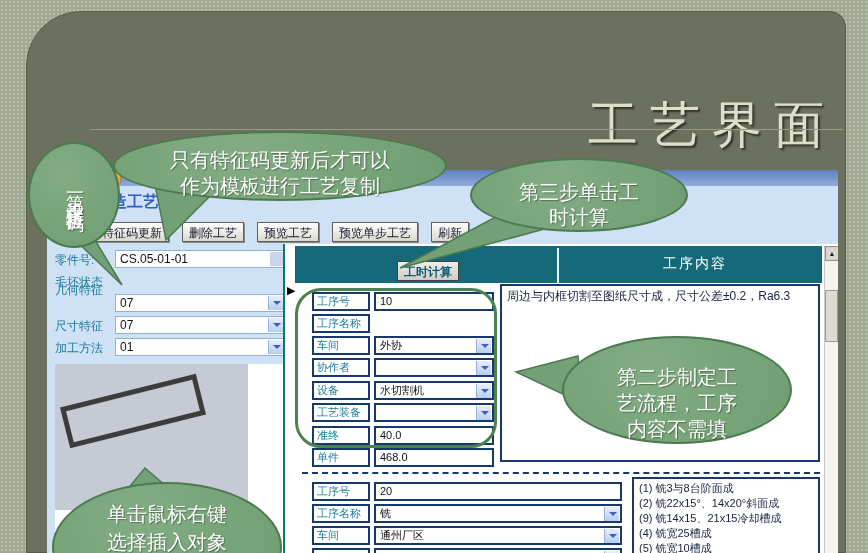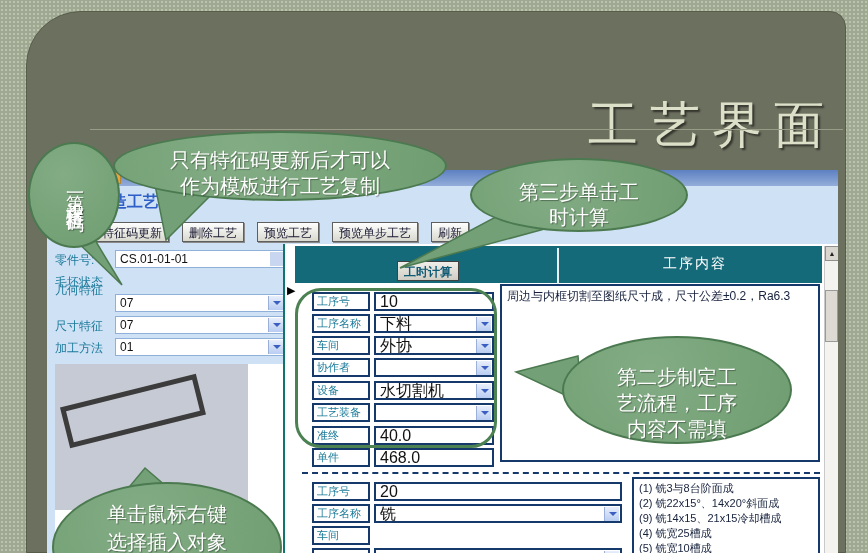--- a/index.html
+++ b/index.html
@@ -60,21 +60,21 @@
   .calc-btn { position:absolute; left:102px; top:15px; height:20px; padding:2px 6px;
     background:linear-gradient(#efeeea,#cfcdc3); border:1px solid #404040;
     color:#0f5a75; font-weight:bold; font-size:12px; }
   .content-hdr { position:absolute; left:280px; top:9px; width:240px;
     text-align:center; color:#fff; font-size:14px; letter-spacing:2px; }
   .marker { position:absolute; left:2px; top:40px; color:#000; font-size:11px; }
   .prow-label { position:absolute; left:27px; width:58px; height:19px; background:#fff;
     border:2px solid #16396b; color:#1b7a99; font-size:11px; line-height:15px;
     padding-left:3px; white-space:nowrap; overflow:hidden; }
   .prow-val { position:absolute; left:89px; width:120px; height:19px; background:#fff;
-    border:2px solid #16396b; font-size:16px; line-height:15px; padding-left:4px;
+    border:2px solid #16396b; font-size:11px; line-height:15px; padding-left:4px;
     color:#111; white-space:nowrap; }
   .prow-val.wide { width:248px; }
   .content-box { position:absolute; background:#fff; border:2px solid #16396b;
     padding:2px 5px; color:#16213c; }
   .cbox1 { left:215px; top:40px; width:320px; height:178px; font-size:12px; }
   .cbox2 { left:347px; top:233px; width:188px; height:150px; font-size:11px;
     line-height:15px; white-space:nowrap; }
   .dashes { position:absolute; left:17px; top:228px; width:518px; height:0;
     border-top:2px dashed #16396b; }
   .sbar { position:absolute; left:539px; top:2px; width:14px; height:307px;
@@ -124,21 +124,21 @@
     <div class="toolbar">
       <button class="tbtn">特征码更新</button>
       <button class="tbtn">删除工艺</button>
       <button class="tbtn">预览工艺</button>
       <button class="tbtn">预览单步工艺</button>
       <button class="tbtn">刷新</button>
     </div>
 
     <div class="llabel" style="top:82px">零件号:</div>
     <div class="lfield" style="top:80px">
-      <span>CS.01-01-01</span>
+      <span>CS.05-01-01</span>
       <span class="lblock"></span>
     </div>
     <div class="llabel" style="top:104px">毛坯状态</div>
     <div class="llabel" style="top:112px">几何特征</div>
     <div class="lfield" style="top:124px">
       <span>07</span>
       <span class="darr"></span>
     </div>
     <div class="llabel" style="top:148px">尺寸特征</div>
     <div class="lfield" style="top:146px">
@@ -161,21 +161,20 @@
       <div class="teal">
         <div class="teal-div"></div>
         <button class="calc-btn">工时计算</button>
         <div class="content-hdr">工序内容</div>
       </div>
       <div class="marker">▶</div>
 
       <div class="prow-label" style="top:48px">工序号</div>
       <div class="prow-val" style="top:48px"><span>10</span></div>
       <div class="prow-label" style="top:70px">工序名称</div>
-      <div class="prow-val" style="top:70px"><span>下料</span><span class="darr"></span></div>
       <div class="prow-label" style="top:92px">车间</div>
       <div class="prow-val" style="top:92px"><span>外协</span><span class="darr"></span></div>
       <div class="prow-label" style="top:114px">协作者</div>
       <div class="prow-val" style="top:114px"><span></span><span class="darr"></span></div>
       <div class="prow-label" style="top:137px">设备</div>
       <div class="prow-val" style="top:137px"><span>水切割机</span><span class="darr"></span></div>
       <div class="prow-label" style="top:159px">工艺装备</div>
       <div class="prow-val" style="top:159px"><span></span><span class="darr"></span></div>
       <div class="prow-label" style="top:182px">准终</div>
       <div class="prow-val" style="top:182px"><span>40.0</span></div>
@@ -184,20 +183,21 @@
 
       <div class="content-box cbox1">周边与内框切割至图纸尺寸成，尺寸公差±0.2，Ra6.3</div>
 
       <div class="dashes"></div>
 
       <div class="prow-label" style="top:238px">工序号</div>
       <div class="prow-val wide" style="top:238px"><span>20</span></div>
       <div class="prow-label" style="top:260px">工序名称</div>
       <div class="prow-val wide" style="top:260px"><span>铣</span><span class="darr"></span></div>
       <div class="prow-label" style="top:282px">车间</div>
+      <div class="prow-val wide" style="top:282px"><span>通州厂区</span><span class="darr"></span></div>
       <div class="prow-label" style="top:304px"></div>
       <div class="prow-val wide" style="top:304px">
           <span class="darr"></span>
         </div>
 
       <div class="content-box cbox2">
         <div>(1) 铣3与8台阶面成</div>
         <div>(2) 铣22x15°、14x20°斜面成</div>
         <div>(9) 铣14x15、21x15冷却槽成</div>
         <div>(4) 铣宽25槽成</div>

